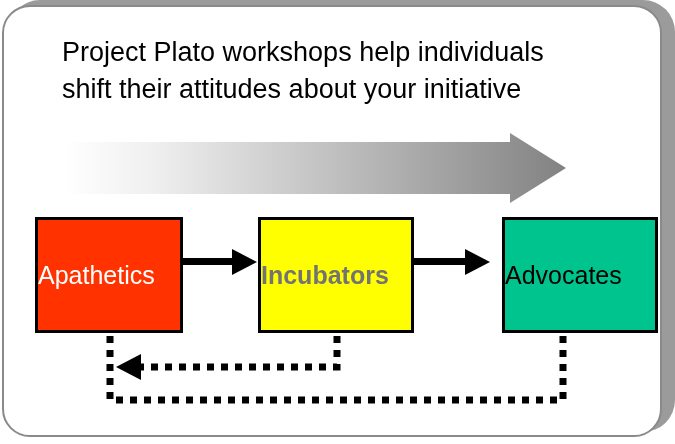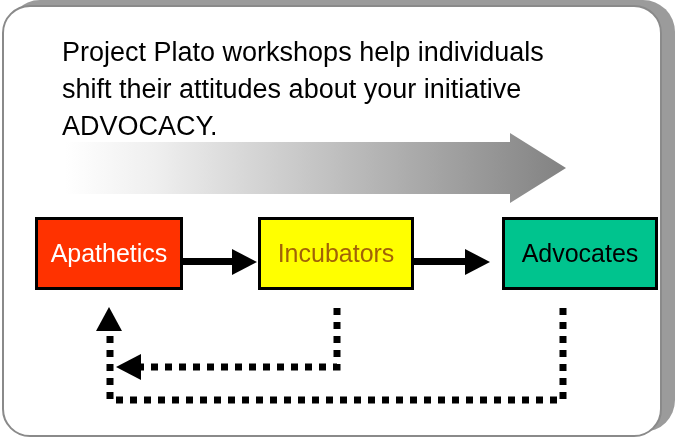--- a/index.html
+++ b/index.html
@@ -16,22 +16,22 @@
     position:absolute;left:2px;top:5px;width:660px;height:432px;
     box-sizing:border-box;border:2px solid #8a8a8a;border-radius:28px;background:#ffffff;
   }
   .intro{
     position:absolute;left:62px;top:34px;width:540px;
     font-size:27px;line-height:37px;color:#000;z-index:3;
   }
   .intro div{white-space:nowrap;}
   .grad-arrow{position:absolute;left:60px;top:128px;z-index:1;}
   .box{
-    position:absolute;top:217px;height:73px;box-sizing:border-box;
-    border:3px solid #000;display:flex;align-items:center;justify-content:center;
+    position:absolute;top:217px;height:116px;box-sizing:border-box;
+    border:3px solid #000;display:flex;align-items:center;justify-content:flex-start;
     font-size:25px;z-index:4;
   }
   .box-apathetics{left:35px;width:148px;}
   .box-incubators{left:258px;width:156px;}
   .box-advocates{left:502px;width:156px;}
   .shaft{position:absolute;height:7px;background:#000;z-index:2;}
   .shaft-1{left:183px;top:258px;width:49px;}
   .shaft-2{left:414px;top:258px;width:51px;}
   .tri-right{
     position:absolute;width:0;height:0;z-index:2;
@@ -54,21 +54,20 @@
 </style>
 </head>
 <body>
 
 <div class="card-shadow"></div>
 <div class="card"></div>
 
 <div class="intro">
   <div>Project Plato workshops help individuals</div>
   <div>shift their attitudes about your initiative</div>
-  <div>ADVOCACY.</div>
 </div>
 
 <svg class="grad-arrow" width="510" height="80">
   <defs>
     <linearGradient id="ag" x1="0" y1="0" x2="1" y2="0">
       <stop id="gradStart" offset="0" stop-color="#ffffff"></stop>
       <stop offset="0.18" stop-color="#efefef"></stop>
       <stop id="gradEnd" offset="1" stop-color="#828282"></stop>
     </linearGradient>
   </defs>
@@ -84,18 +83,18 @@
 <div class="tri-right head-1"></div>
 <div class="shaft shaft-2"></div>
 <div class="tri-right head-2"></div>
 
 <div class="tri-up"></div>
 <div class="tri-left"></div>
 
 <div class="box box-apathetics" style="background: rgb(255, 50, 0); color: rgb(255, 255, 255);">
   <span>Apathetics</span>
 </div>
-<div class="box box-incubators" style="background: rgb(255, 255, 0); color: #a16207;">
+<div class="box box-incubators" style="background: rgb(255, 255, 0); color: #737373; font-weight: bold;">
   <span>Incubators</span>
 </div>
 <div class="box box-advocates" style="background: rgb(0, 196, 142); color: rgb(0, 0, 0);">
   <span>Advocates</span>
 </div>
 
 </body></html>

